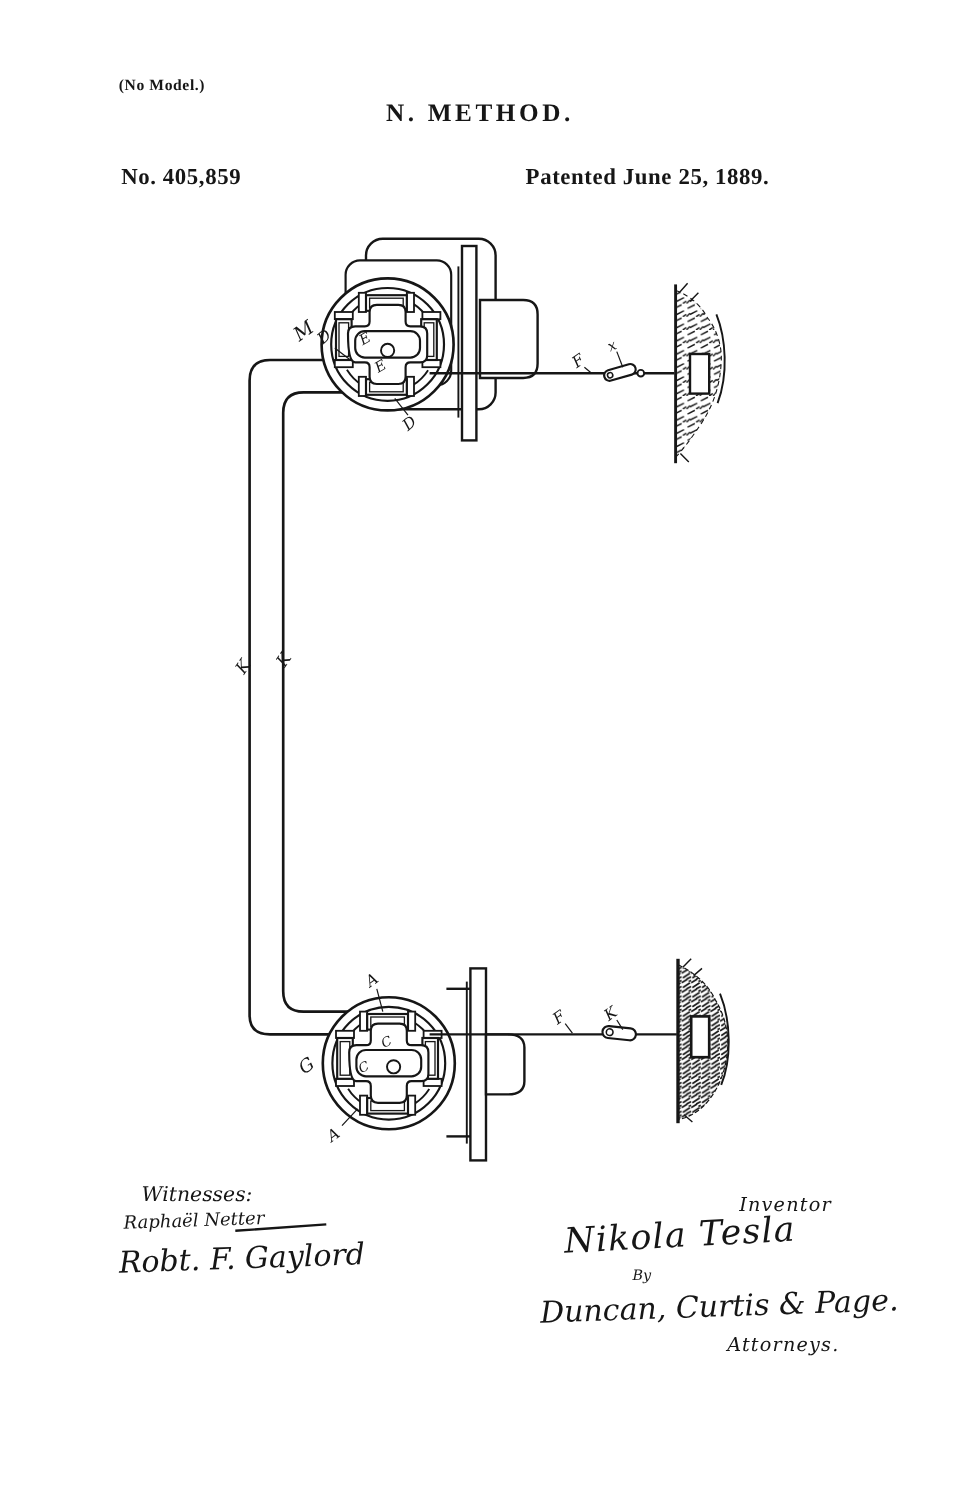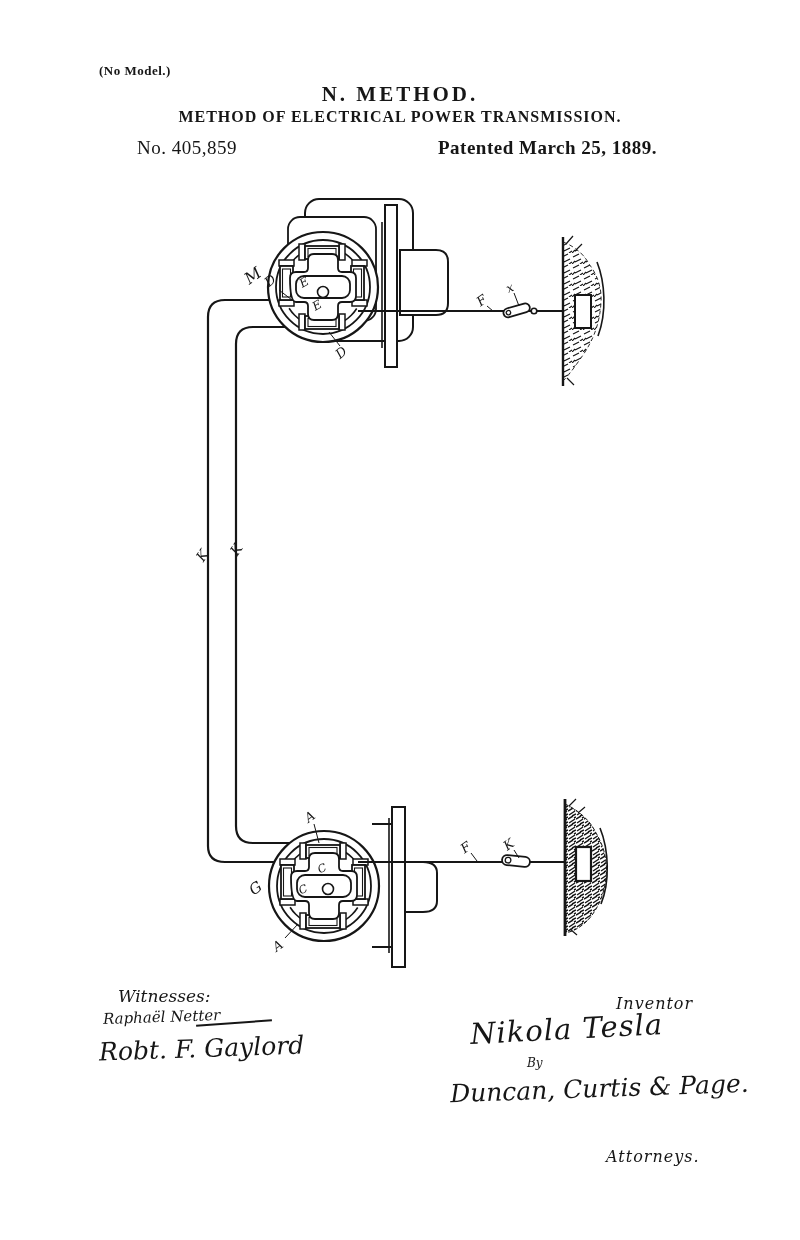--- a/index.html
+++ b/index.html
@@ -6,49 +6,48 @@
   .page{
     position:relative;width:800px;height:1240px;background:#ffffff;
     font-family:"Liberation Serif","DejaVu Serif",serif;color:#161616;
     overflow:hidden;margin:0 auto;
   }
   .abs{position:absolute;white-space:nowrap;}
   
   .no-model{left:99px;top:63px;font-size:13px;font-weight:bold;letter-spacing:.5px;}
   .hdr-name{left:0;top:82px;width:800px;text-align:center;font-size:21px;font-weight:bold;letter-spacing:3px;}
   .hdr-title{left:0;top:108px;width:800px;text-align:center;font-size:16px;font-weight:bold;letter-spacing:1px;}
-  .hdr-number{left:101px;top:137px;font-size:19px;font-weight:normal;letter-spacing:.5px;margin-left:36px;}
+  .hdr-number{left:101px;top:137px;font-size:19px;font-weight:bold;letter-spacing:.5px;}
   .hdr-date{left:438px;top:137px;font-size:19px;font-weight:bold;letter-spacing:.5px;}
   
   svg.drawing{position:absolute;left:0;top:0;}
   svg .ln{stroke:#161616;fill:none;}
   svg .wh{fill:#ffffff;stroke:#161616;}
   svg text{fill:#161616;font-family:"DejaVu Serif","Liberation Serif",serif;font-style:italic;}
   
   .script{font-style:italic;font-family:"DejaVu Serif","Liberation Serif",serif;}
   .witness-head{left:118px;top:986px;font-size:17px;}
   .witness-1{left:103px;top:1008px;font-size:15px;transform:rotate(-2deg);}
   .witness-1-flourish{left:196px;top:1022px;width:76px;border-top:2px solid #161616;transform:rotate(-4deg);}
   .witness-2{left:99px;top:1034px;font-size:25px;transform:rotate(-2deg);}
   .inventor-head{left:616px;top:994px;font-size:16px;letter-spacing:1px;}
   .inventor-sig{left:470px;top:1012px;font-size:29px;letter-spacing:1px;transform:rotate(-3deg);}
   .by-label{left:527px;top:1056px;font-size:12px;}
   .attorney-sig{left:450px;top:1074px;font-size:25px;transform:rotate(-2deg);}
-  .attorneys-label{left:606px;top:1111px;font-size:16px;letter-spacing:1px;margin-top:36px;}
+  .attorneys-label{left:606px;top:1111px;font-size:16px;letter-spacing:1px;}
 </style>
 </head>
 <body>
 
 <div class="page">
 
   <div class="abs no-model">(No Model.)</div>
   <div class="abs hdr-name">N. METHOD.</div>
-  <div class="abs hdr-title">METHOD OF ELECTRICAL POWER TRANSMISSION.</div>
   <div class="abs hdr-number">No. 405,859</div>
-  <div class="abs hdr-date">Patented March 25, 1889.</div>
+  <div class="abs hdr-date">Patented June 25, 1889.</div>
 
   <svg class="drawing" width="800" height="1240" viewBox="0 0 800 1240">
     <defs>
       <pattern id="hatchA" patternUnits="userSpaceOnUse" width="11" height="11">
         <path d="M1,4 L7,1 M3,9 L9,6 M0,11 L3,8 M8,11 L11,9" stroke="#161616" stroke-width="1.2" fill="none"></path>
       </pattern>
       <pattern id="hatchB" patternUnits="userSpaceOnUse" width="8" height="8">
         <path d="M0,3 L5,0 M1,7 L7,3 M4,8 L8,6 M6,2 L8,1" stroke="#161616" stroke-width="1.5" fill="none"></path>
       </pattern>
     </defs>

